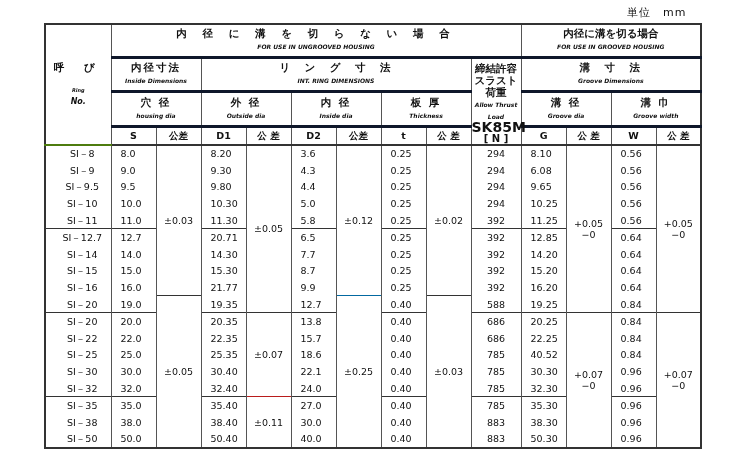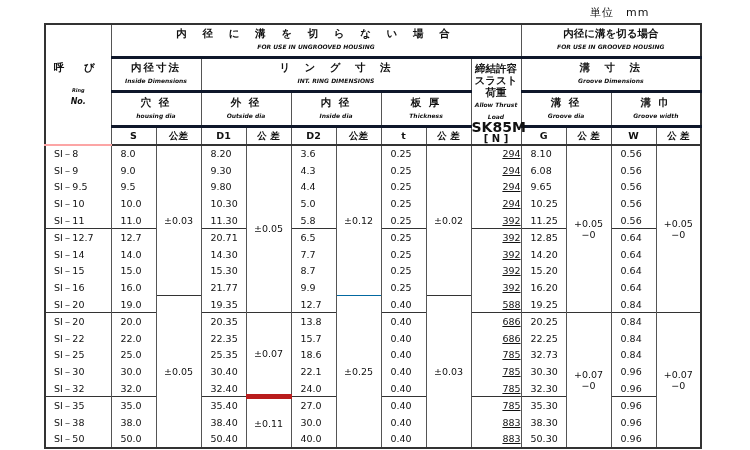--- a/index.html
+++ b/index.html
@@ -1,31 +1,31 @@
 <!DOCTYPE html>
 <html><head>
 <meta charset="utf-8">
 <style>
   html, body { margin:0; padding:0; background:#ffffff; }
   body { width:750px; height:450px; position:relative; overflow:hidden;
          font-family:"DejaVu Sans", "Liberation Sans", sans-serif; color:#111; }
-  .unit { position:absolute; left:590px; top:5px; font-size:11px; letter-spacing:1px; }
+  .unit { position:absolute; left:627px; top:5px; font-size:11px; letter-spacing:1px; }
   table.spec { position:absolute; left:44px; top:23px; border-collapse:collapse;
                table-layout:fixed; width:656px; border:2px solid #333; }
   table.spec td { padding:0; text-align:center; vertical-align:middle;
                   border-left:1px solid #555; border-right:1px solid #555; font-size:9.5px; line-height:11px; }
   .hdr td { border-top:1px solid #555; border-bottom:3px solid #0f172a; }
   .jp { font-size:10.5px; font-weight:bold; letter-spacing:2px; }
   .jp-wide { letter-spacing:6px; }
   .en { font-size:6px; font-style:italic; font-weight:bold; display:block; margin-top:2px; letter-spacing:0; }
   .colh { font-weight:bold; font-size:10px; height:15px; border-bottom:2px solid #333 !important; }
   tr.data td { height:16.6px; font-size:9.5px; }
-  tr.data td.name { text-align:left; padding-left:8px; }
+  tr.data td.name { text-align:center; padding-left:8px; }
   tr.data td.num { text-align:left; padding-left:9px; }
-  tr.data td.load { text-align:right;text-decoration:underline; }
+  tr.data td.load { text-align:center; }
   tr.gsep td.sepable { border-top:1px solid #333; }
   td.tol { font-size:9.5px; }
 </style>
 </head>
 <body>
 
 <div class="unit">単位　mm</div>
 
 <table class="spec">
   <colgroup>
@@ -40,21 +40,21 @@
       <col style="width:45px">
     <col style="width:50px">
       <col style="width:45px">
       <col style="width:45px">
     <col style="width:45px">
       <col style="width:45px">
   </colgroup>
 
   <tbody>
       <tr class="hdr" style="height:33px">
-    <td rowspan="4" style="border-bottom:2px solid #fca5a5;">
+    <td rowspan="4" style="border-bottom:2px solid #4d7c0f;">
       <div class="jp" style="letter-spacing:8px;">呼 び</div>
       <div style="height:10px"></div>
       <span class="en" style="font-size:5px">Ring</span>
       <span style="font-style:italic;font-weight:bold;font-size:8px;display:block">No.</span>
     </td>
     <td colspan="9">
       <div class="jp jp-wide">内 径 に 溝 を 切 ら な い 場 合</div>
       <span class="en">FOR USE IN UNGROOVED HOUSING</span>
     </td>
     <td colspan="4">
@@ -275,21 +275,21 @@
     <td class="num">22.25</td>
     <td class="num">0.84</td>
   </tr>
   <tr class="data">
     <td class="name">SI－25</td>
     <td class="num">25.0</td>
     <td class="num">25.35</td>
     <td class="num">18.6</td>
     <td class="num">0.40</td>
     <td class="load">785</td>
-    <td class="num">32.73</td>
+    <td class="num">40.52</td>
     <td class="num">0.84</td>
   </tr>
   <tr class="data">
     <td class="name">SI－30</td>
     <td class="num">30.0</td>
     <td class="num">30.40</td>
     <td class="num">22.1</td>
     <td class="num">0.40</td>
     <td class="load">785</td>
     <td class="num">30.30</td>
@@ -303,21 +303,21 @@
     <td class="num">0.40</td>
     <td class="load">785</td>
     <td class="num">32.30</td>
     <td class="num">0.96</td>
   </tr>
 
   <tr class="data gsep">
     <td class="name sepable">SI－35</td>
     <td class="num sepable">35.0</td>
     <td class="num sepable">35.40</td>
-    <td rowspan="3" class="tol" style="border-top:5px solid #b91c1c">±0.11</td>
+    <td rowspan="3" class="tol" style="border-top:1px solid #b91c1c">±0.11</td>
     <td class="num sepable">27.0</td>
     <td class="num sepable">0.40</td>
     <td class="load sepable">785</td>
     <td class="num sepable">35.30</td>
     <td class="num sepable">0.96</td>
   </tr>
   <tr class="data">
     <td class="name">SI－38</td>
     <td class="num">38.0</td>
     <td class="num">38.40</td>

